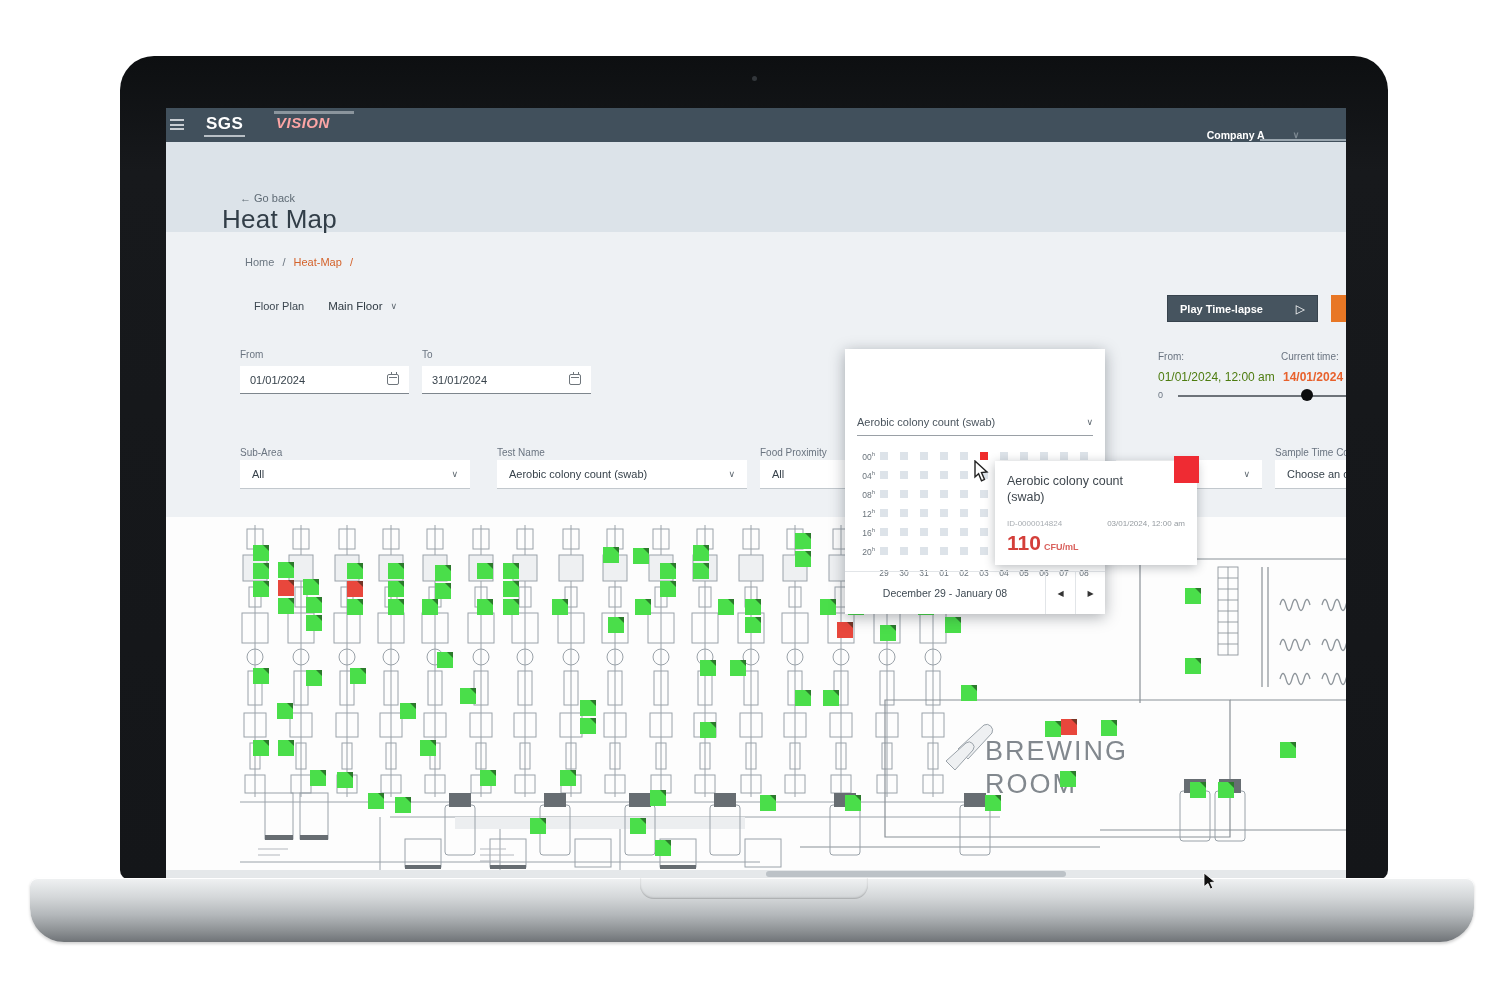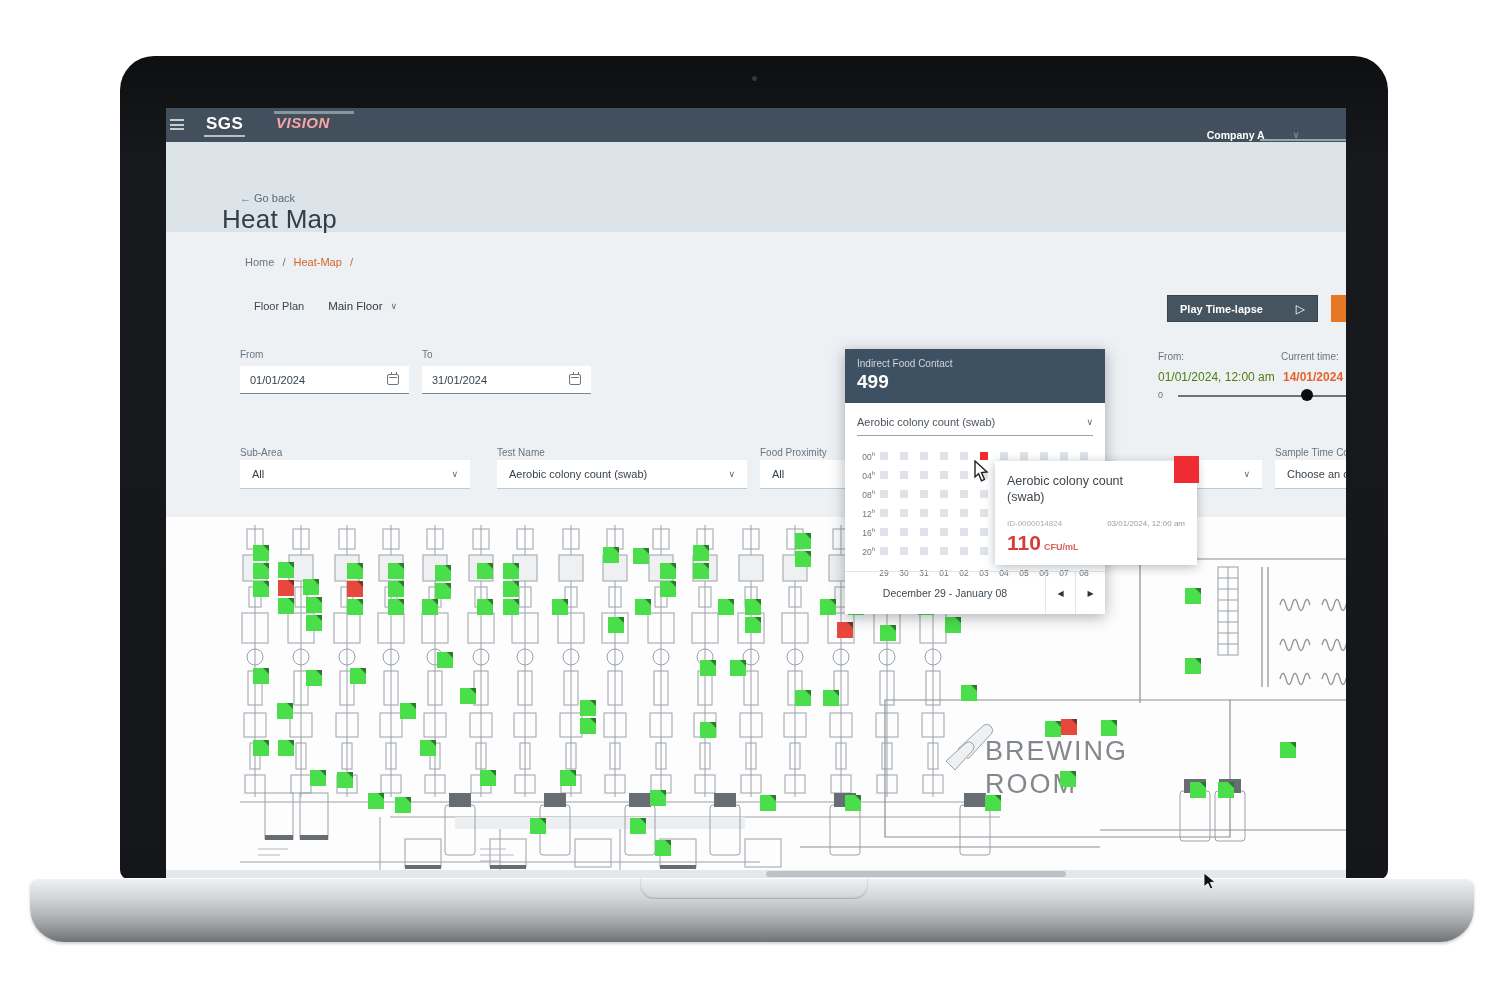--- a/index.html
+++ b/index.html
@@ -475,24 +475,20 @@
           <rect x="1040" y="225" width="16" height="16" fill="#4ade4a"></rect>
           <path d="M1050 225 L1056 225 L1056 231 Z" fill="rgba(20,40,20,0.55)"></path>
         </g>
     </svg>
   </div>
   <div class="map-scrollbar">
     <div class="map-scroll-thumb"></div>
   </div>
 
   <div class="popup">
-    <div class="popup-head">
-      <div class="ph-label">Indirect Food Contact</div>
-      <div class="ph-count">499</div>
-    </div>
     <div class="popup-select">
       <span>Aerobic colony count (swab)</span>
       <span class="chev dark">∨</span>
     </div>
     <div class="hm-grid">
         <span class="hm-rowlbl" style="left: 4px; top: 10px;">00<sup>h</sup></span>
         <div class="hm-cell" style="left: 35px; top: 11px;"></div>
         <div class="hm-cell" style="left: 55px; top: 11px;"></div>
         <div class="hm-cell" style="left: 75px; top: 11px;"></div>
         <div class="hm-cell" style="left: 95px; top: 11px;"></div>

